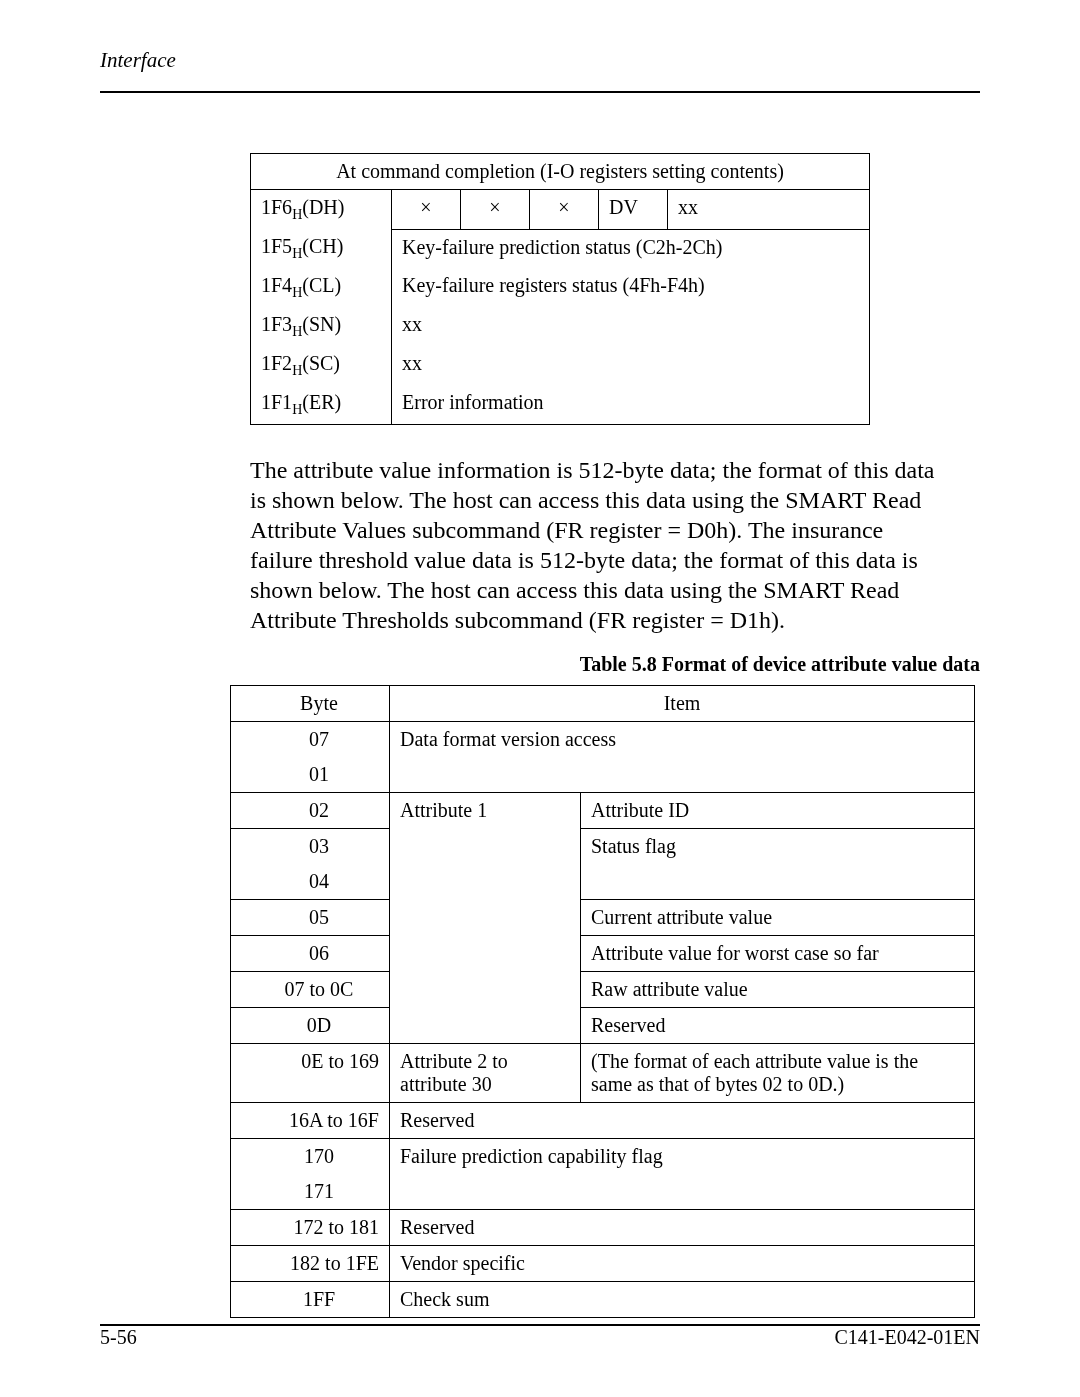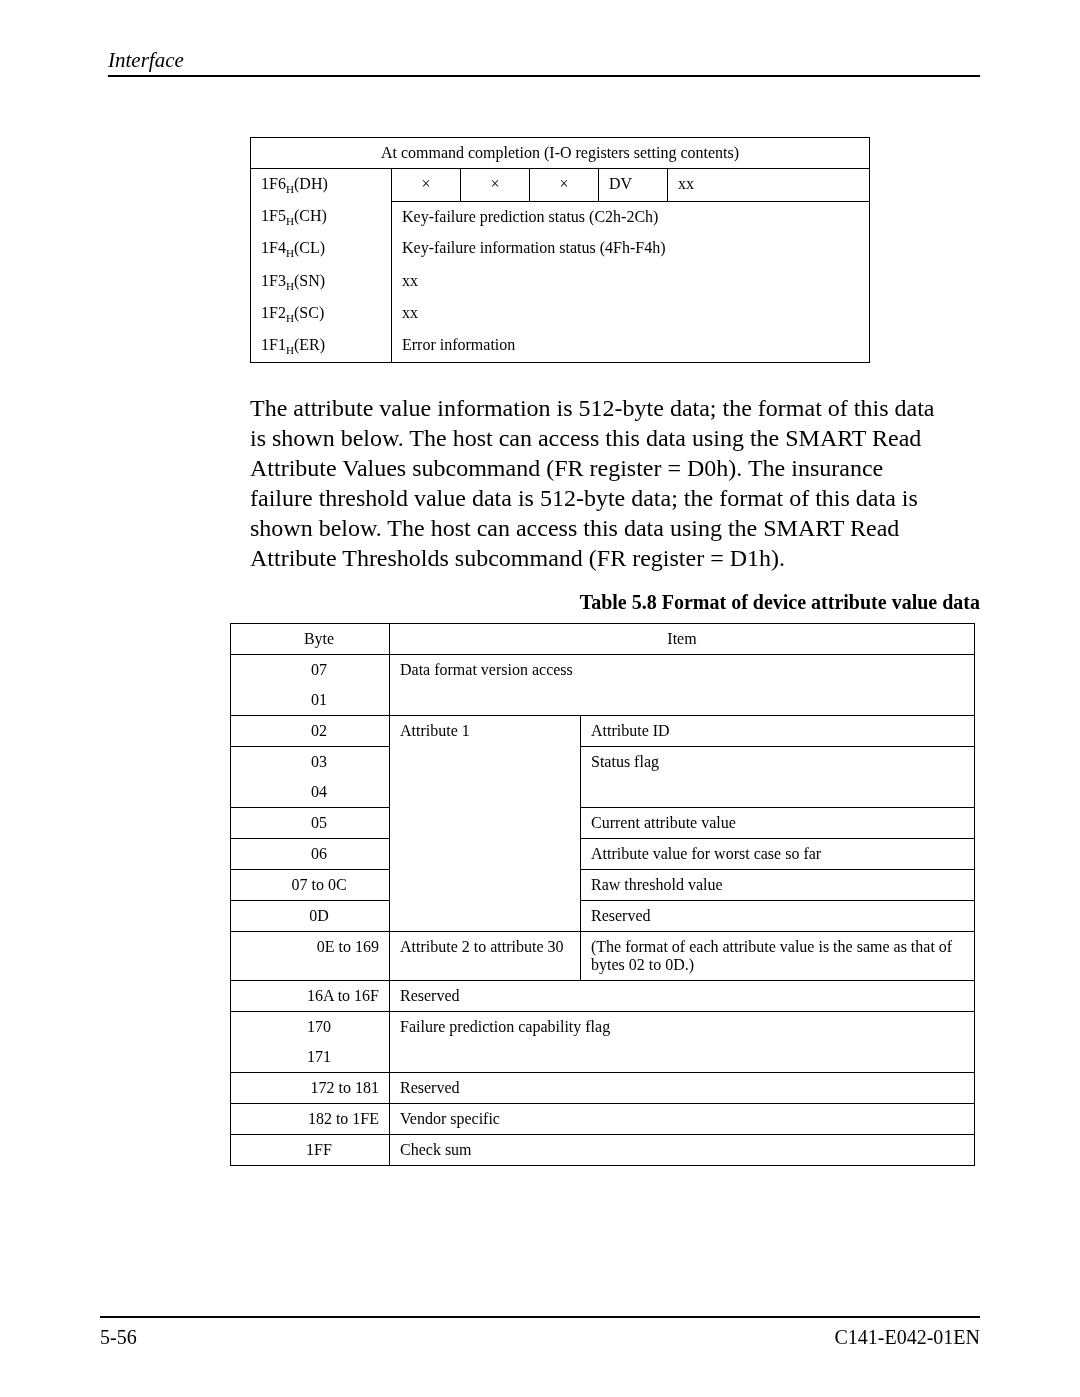--- a/index.html
+++ b/index.html
@@ -13,30 +13,29 @@
     width: 1080px;
     height: 1397px;
     position: relative;
     box-sizing: border-box;
     padding: 48px 100px 60px 100px;
   }
   .page-header {
     font-style: italic;
     font-size: 21px;
     border-bottom: 2px solid #000;
-    padding-bottom: 2px;
+    padding-bottom: 18px;
     margin-bottom: 60px;
-    margin-left: 8px;
   }
   .content {
     margin-left: 130px;
   }
   table {
     border-collapse: collapse;
-    font-size: 16px;
+    font-size: 20px;
   }
   td, th {
     border: 1.5px solid #000;
     padding: 6px 10px;
     vertical-align: top;
     text-align: left;
   }
   .no-top { border-top: none; }
   .no-bottom { border-bottom: none; }
 
@@ -63,21 +62,21 @@
   .table2 .byte-left { text-align: right; }
   .table2 .col-item-head { text-align: center; }
   .table2 .col-attr { width: 170px; }
 
   .page-footer {
     position: absolute;
     left: 100px;
     right: 100px;
     bottom: 48px;
     border-top: 2px solid #000;
-    padding-top: 8px;
+    padding-top: 0;
     font-size: 20px;
     display: flex;
     justify-content: space-between;
   }
   sub { font-size: 0.7em; }
 </style>
 </head>
 <body>
 
 <div class="page">
@@ -103,21 +102,21 @@
       <tr>
         <td class="col-reg no-bottom no-top">
           <span>1F5</span><sub>H</sub><span>(CH)</span>
         </td>
         <td colspan="5" class="no-bottom">Key-failure prediction status (C2h-2Ch)</td>
       </tr>
       <tr>
         <td class="col-reg no-bottom no-top">
           <span>1F4</span><sub>H</sub><span>(CL)</span>
         </td>
-        <td colspan="5" class="no-bottom no-top">Key-failure information status (4Fh-F4h)</td>
+        <td colspan="5" class="no-bottom no-top">Key-failure registers status (4Fh-F4h)</td>
       </tr>
       <tr>
         <td class="col-reg no-bottom no-top">
           <span>1F3</span><sub>H</sub><span>(SN)</span>
         </td>
         <td colspan="5" class="no-bottom no-top">xx</td>
       </tr>
       <tr>
         <td class="col-reg no-bottom no-top">
           <span>1F2</span><sub>H</sub><span>(SC)</span>
@@ -171,21 +170,21 @@
         <td>Current attribute value</td>
       </tr>
       <tr>
         <td class="col-byte">06</td>
         <td class="col-attr no-bottom no-top"></td>
         <td>Attribute value for worst case so far</td>
       </tr>
       <tr>
         <td class="col-byte">07 to 0C</td>
         <td class="col-attr no-bottom no-top"></td>
-        <td>Raw threshold value</td>
+        <td>Raw attribute value</td>
       </tr>
       <tr>
         <td class="col-byte">0D</td>
         <td class="col-attr no-top"></td>
         <td>Reserved</td>
       </tr>
       <tr>
         <td class="col-byte byte-left">0E to 169</td>
         <td class="col-attr">Attribute 2 to attribute 30</td>
         <td>(The format of each attribute value is the same as that of bytes 02 to 0D.)</td>

